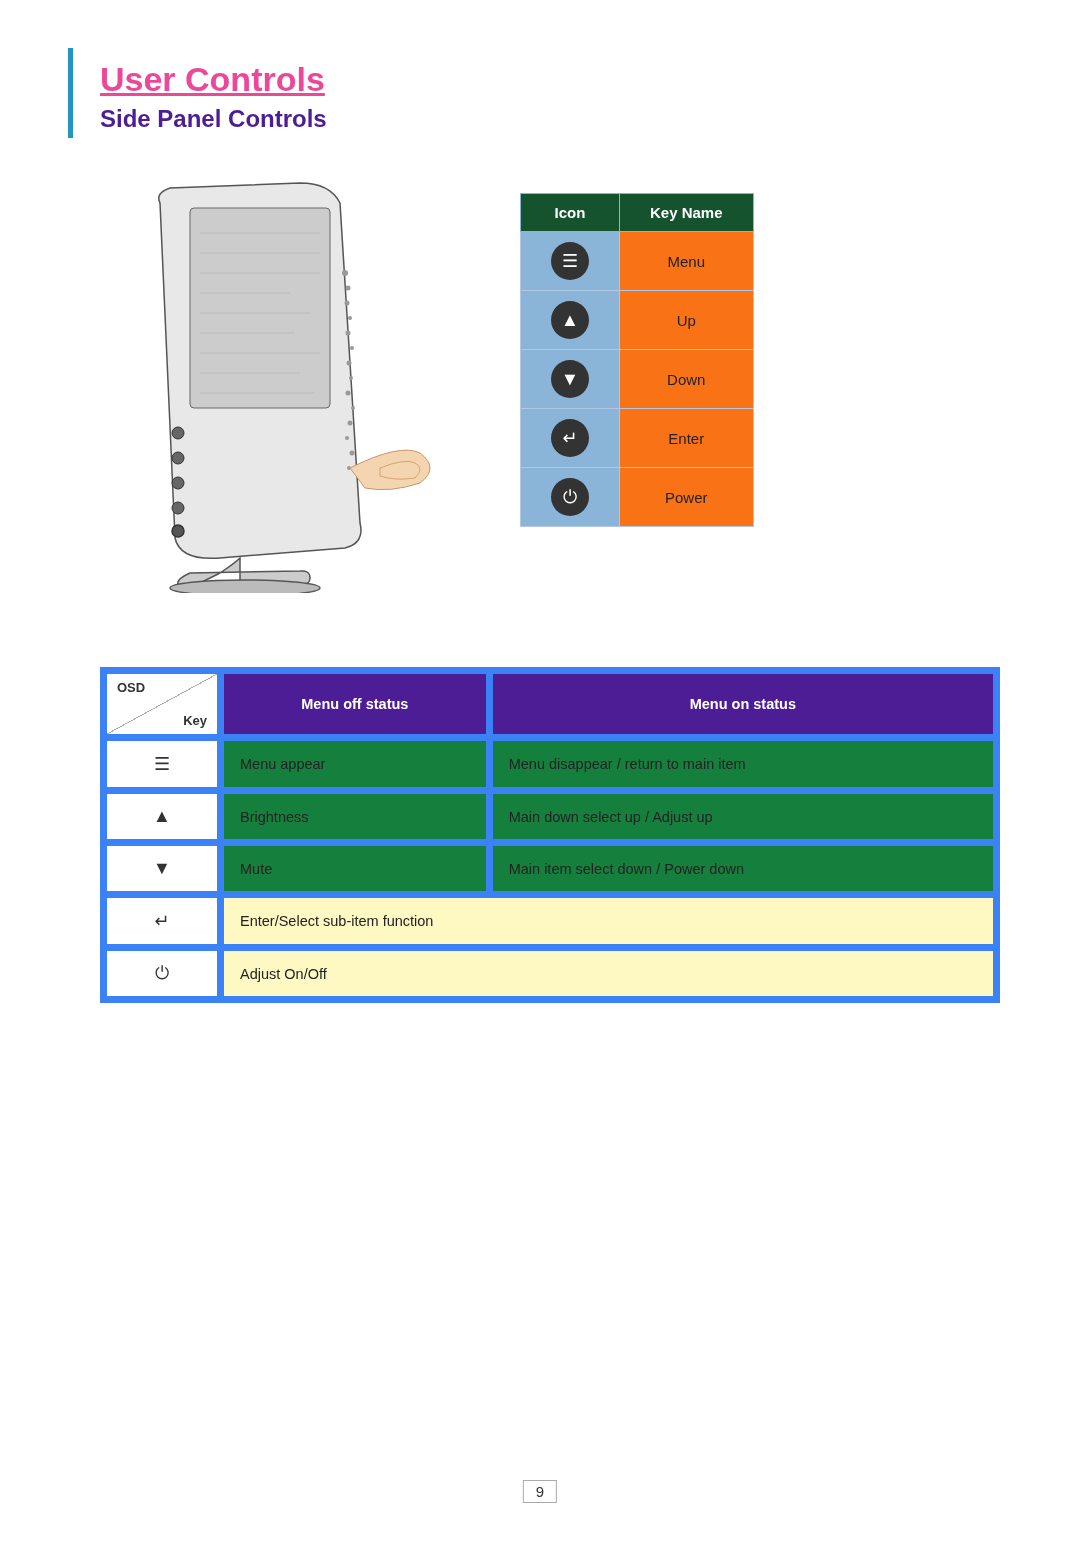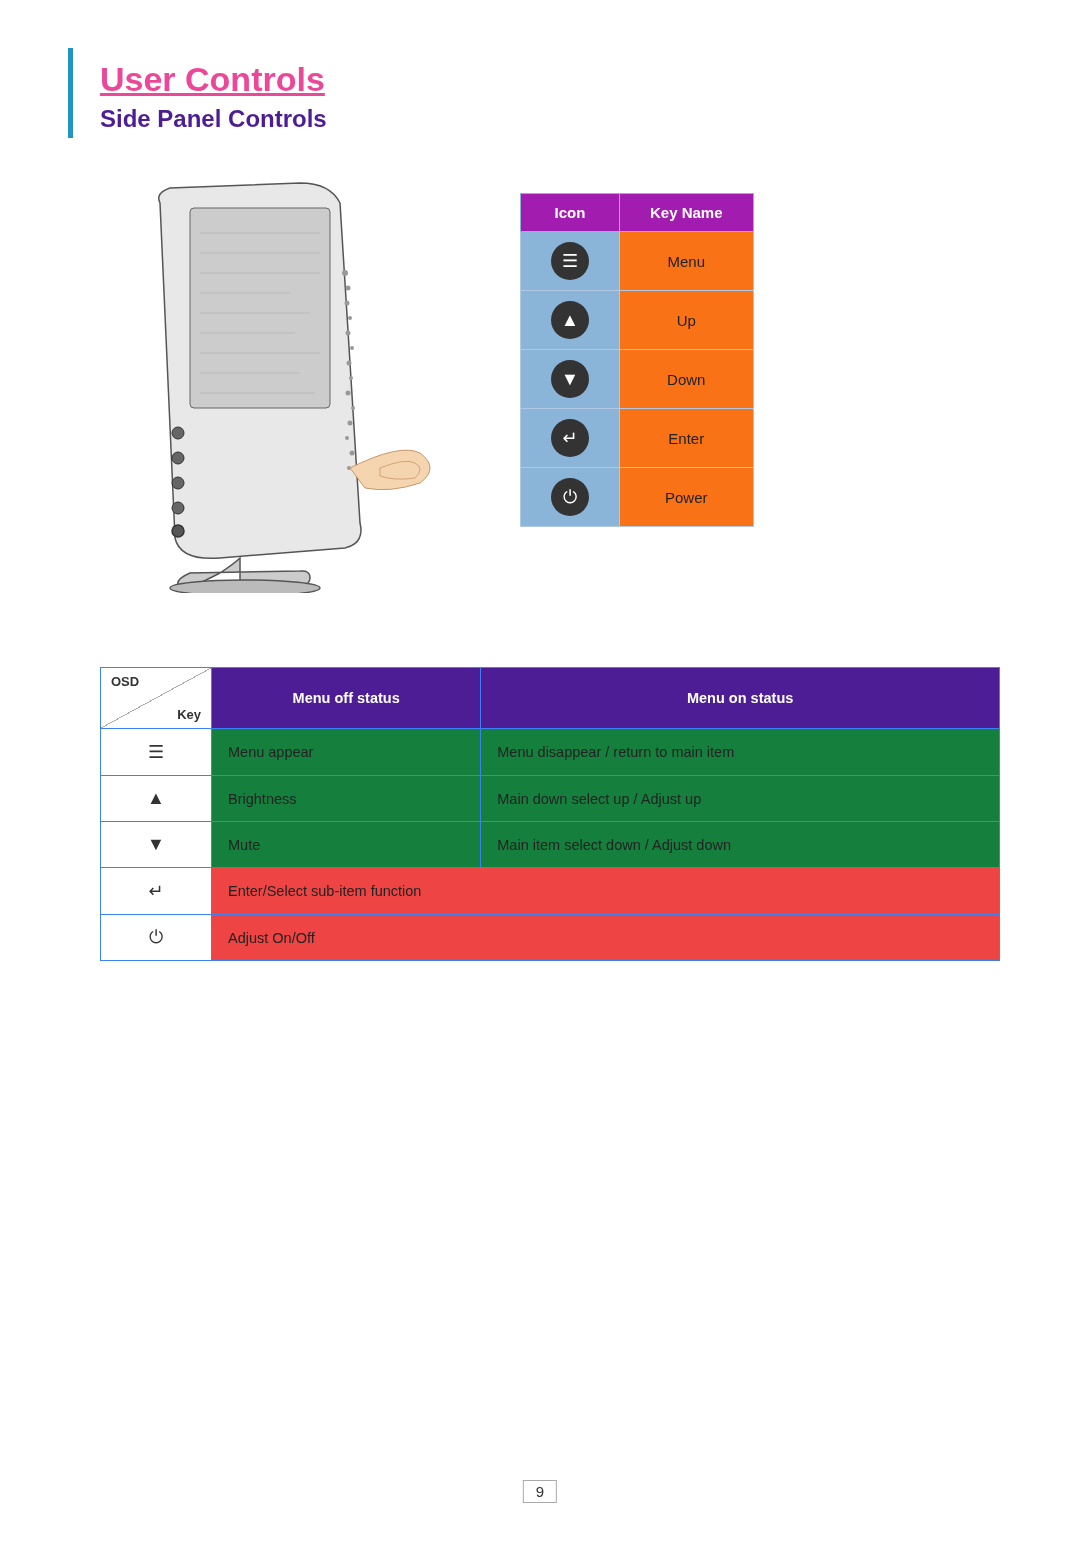--- a/index.html
+++ b/index.html
@@ -52,21 +52,21 @@
       width: 360px;
       flex-shrink: 0;
     }
 
     
     .icon-table {
       border-collapse: collapse;
       margin-top: 20px;
     }
     .icon-table th {
-      background: #a21caf;
+      background: #14532d;
       color: #fff;
       font-weight: 700;
       font-size: 15px;
       padding: 10px 30px;
       border: 1px solid #8ab4d8;
     }
     .icon-table td {
       border: 1px solid #b0c8e4;
       padding: 10px 30px;
       text-align: center;
@@ -93,21 +93,21 @@
     .osd-section {
       margin-top: 10px;
     }
 
     .osd-table {
       width: 100%;
       border-collapse: collapse;
       border: 1px solid #aaa;
     }
     .osd-table th, .osd-table td {
-      border: 1px solid #3b82f6;
+      border: 7px solid #3b82f6;
       padding: 12px 16px;
       font-size: 14.5px;
     }
     .osd-table thead tr th {
       background: #4c1d95;
       color: #fff;
       font-weight: 700;
       text-align: center;
     }
     .osd-table .header-diagonal {
@@ -145,21 +145,21 @@
     }
     .osd-table td.icon-col {
       text-align: center;
       width: 80px;
       background: #fff;
     }
     .osd-table td.text-col {
       background: #15803d;
     }
     .osd-table td.span-col {
-      background: #ef4444;
+      background: #fef9c3;
     }
     .small-icon {
       font-size: 18px;
       color: #333;
     }
 
     
     .page-number {
       text-align: center;
       margin-top: 60px;
@@ -296,21 +296,21 @@
           <td class="text-col">Menu disappear / return to main item</td>
         </tr>
         <tr>
           <td class="icon-col"><span class="small-icon">▲</span></td>
           <td class="text-col">Brightness</td>
           <td class="text-col">Main down select up / Adjust up</td>
         </tr>
         <tr>
           <td class="icon-col"><span class="small-icon">▼</span></td>
           <td class="text-col">Mute</td>
-          <td class="text-col">Main item select down / Adjust down</td>
+          <td class="text-col">Main item select down / Power down</td>
         </tr>
         <tr>
           <td class="icon-col"><span class="small-icon">↵</span></td>
           <td class="span-col" colspan="2">Enter/Select sub-item function</td>
         </tr>
         <tr>
           <td class="icon-col"><span class="small-icon">⏻</span></td>
           <td class="span-col" colspan="2">Adjust On/Off</td>
         </tr>
       </tbody>

